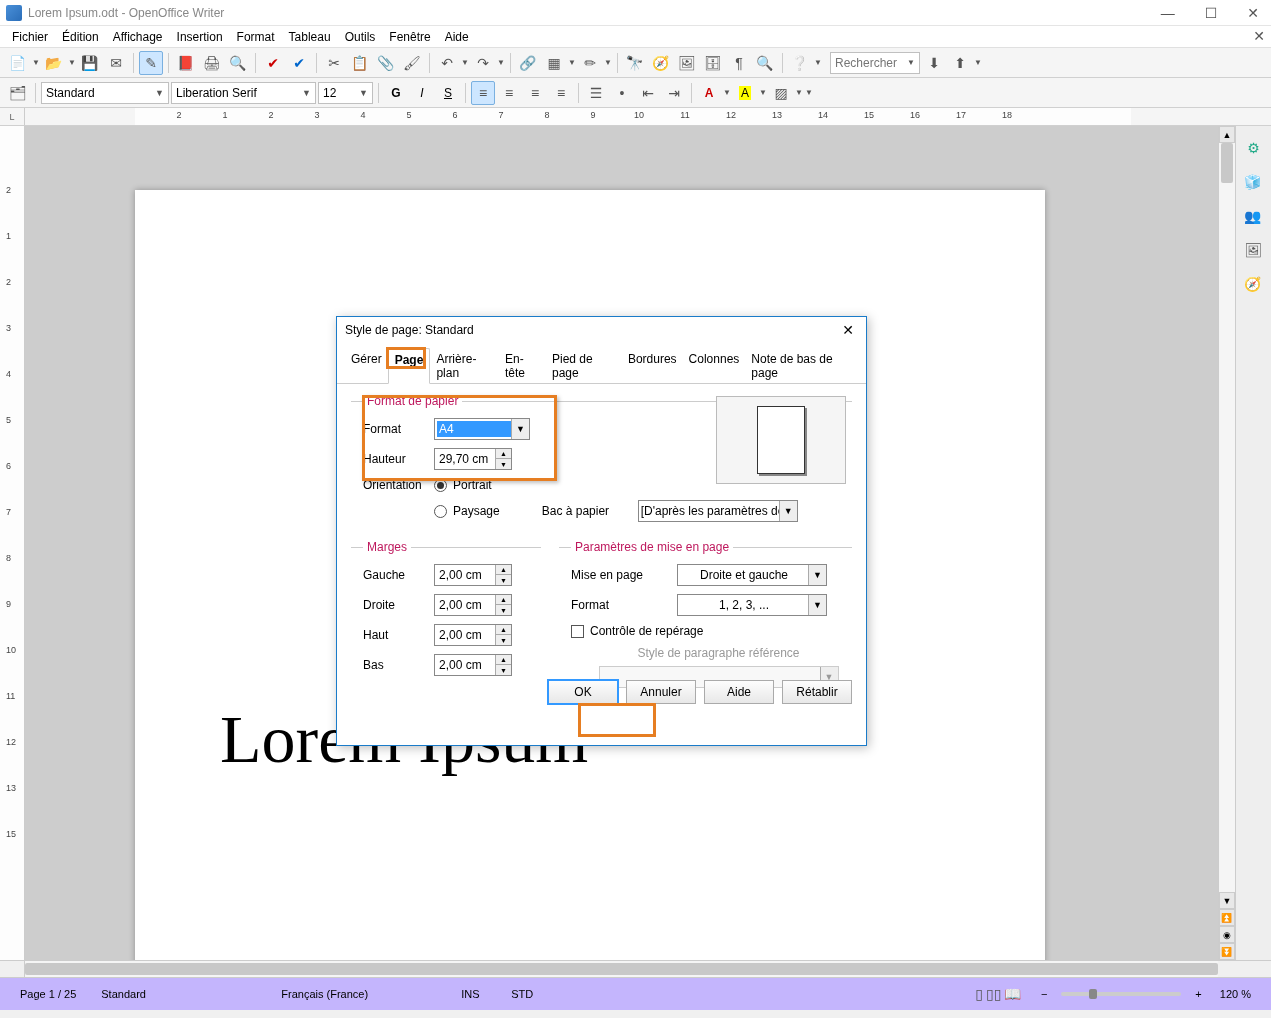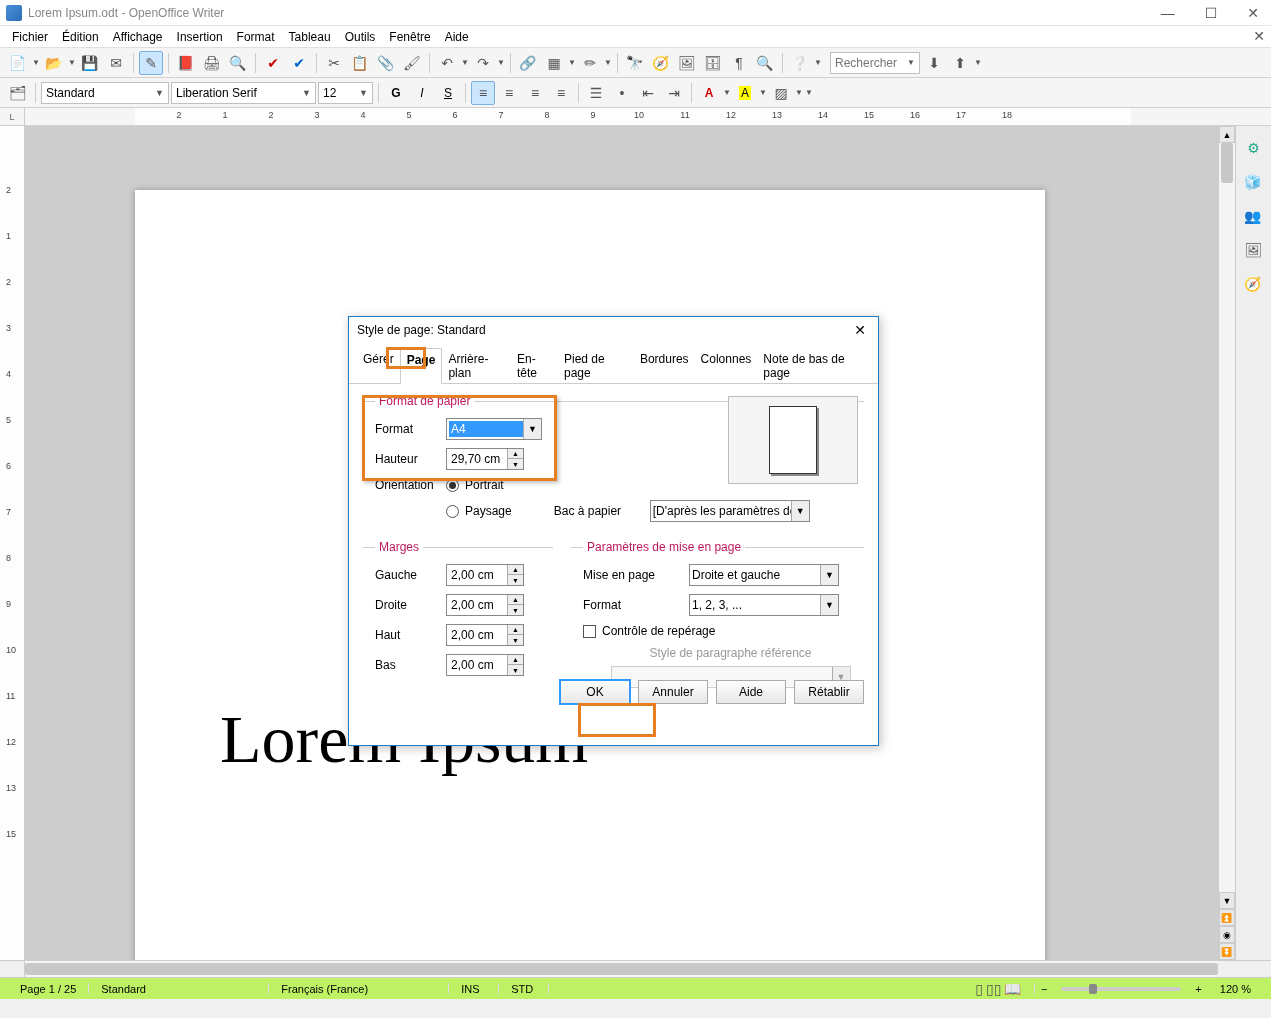--- a/index.html
+++ b/index.html
@@ -158,37 +158,37 @@
   .hscroll-row {
     display: flex; height: 17px; background:#f0f0f0; border-top:1px solid #ccc;
   }
   .hscroll-row .corner { width:25px; border-right:1px solid #ccc;}
   .hscroll-row .track { flex:1; background:#f5f5f5; position:relative;}
   .hscroll-row .thumb { position:absolute; top:2px; bottom:2px; left:0; width:100%; background:#c8c8c8; border-radius:2px;}
   .hscroll-row .right-gap { width:53px;}
 
   
   .statusbar {
-    height: 22px; background: #bef264; border-top: 1px solid #ccc;
+    height: 22px; background: #c4b5fd; border-top: 1px solid #ccc;
     display:flex; align-items:center; font-size:11px;
-    padding: 5px 8px;
+    padding: 16px 8px;
   }
   .statusbar .cell { padding: 0 12px; border-right:1px solid #ddd; height:100%; display:flex; align-items:center;}
   .statusbar .spacer { flex:1;}
   .statusbar .zoom-slider {
     width:120px; height:4px; background:#ccc; border-radius:2px; position:relative; margin:0 8px;
   }
   .statusbar .zoom-slider::after {
     content:""; position:absolute; left:28px; top:-3px; width:8px; height:10px; background:#888; border-radius:2px;
   }
 
   
   .dialog {
     position: absolute;
-    left: 348px; top: 316px;
+    left: 336px; top: 316px;
     width: 531px; height: 430px;
     background: #fff;
     border: 1px solid #1a7bc9;
     box-shadow: 2px 2px 10px rgba(0,0,0,0.25);
     z-index: 50;
     font-size: 12px;
   }
   .dialog .dlg-title {
     height: 26px; display:flex; align-items:center; padding: 0 8px;
     background:#fff;
@@ -252,21 +252,21 @@
   }
   .preview-box .pg {
     width: 48px; height: 68px; border: 1px solid #333; background:#fff;
     box-shadow: 2px 2px 0 #888;
   }
 
   .two-col { display:flex; gap: 18px; }
   .two-col > fieldset { flex:1; }
 
   .wide-combo { width: 160px; }
-  .wide-combo2 { width: 150px; }
+  .wide-combo2 { width: 150px; text-align: center; }
 
   .check { display:inline-flex; align-items:center; gap:6px;}
   .check .box { width:13px; height:13px; border:1px solid #555; background:#fff;}
 
   .disabled { color:#999; }
   .disabled .combo, .disabled .box { border-color:#ccc; background:#f8f8f8; }
 
   .dlg-buttons {
     position:absolute; bottom: 12px; right: 14px;
     display:flex; gap: 8px;

